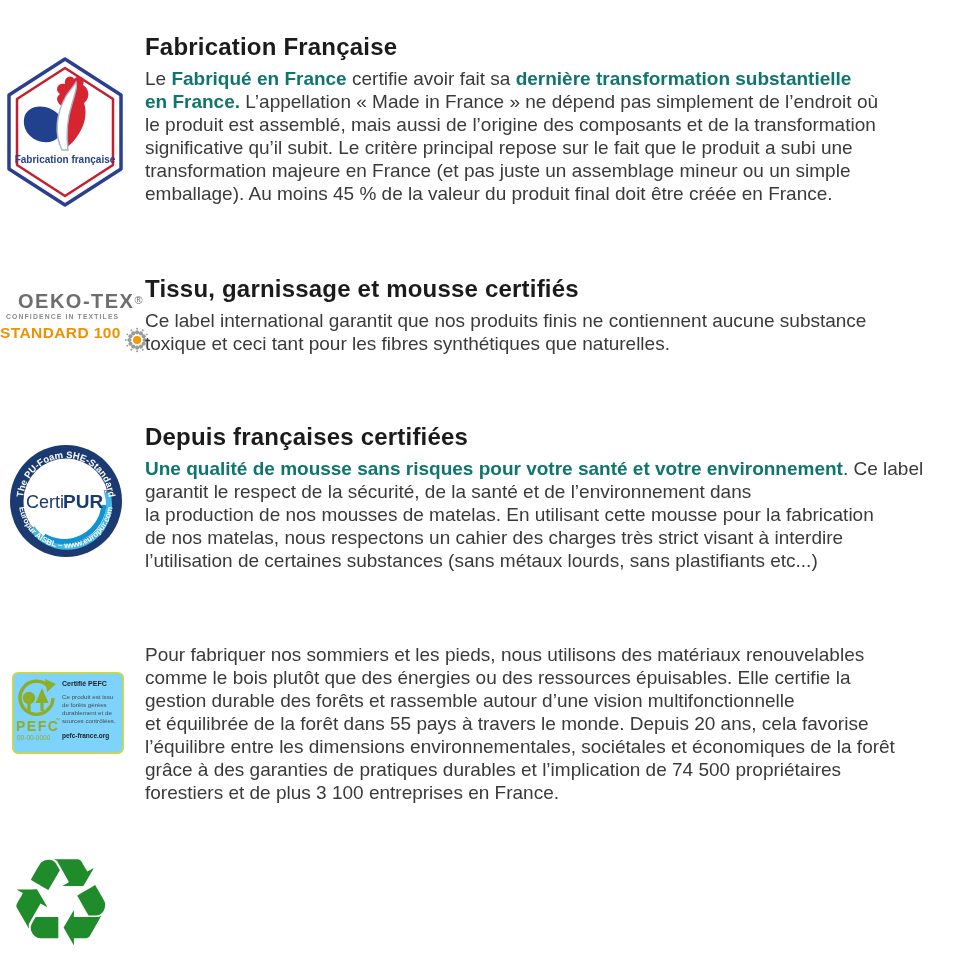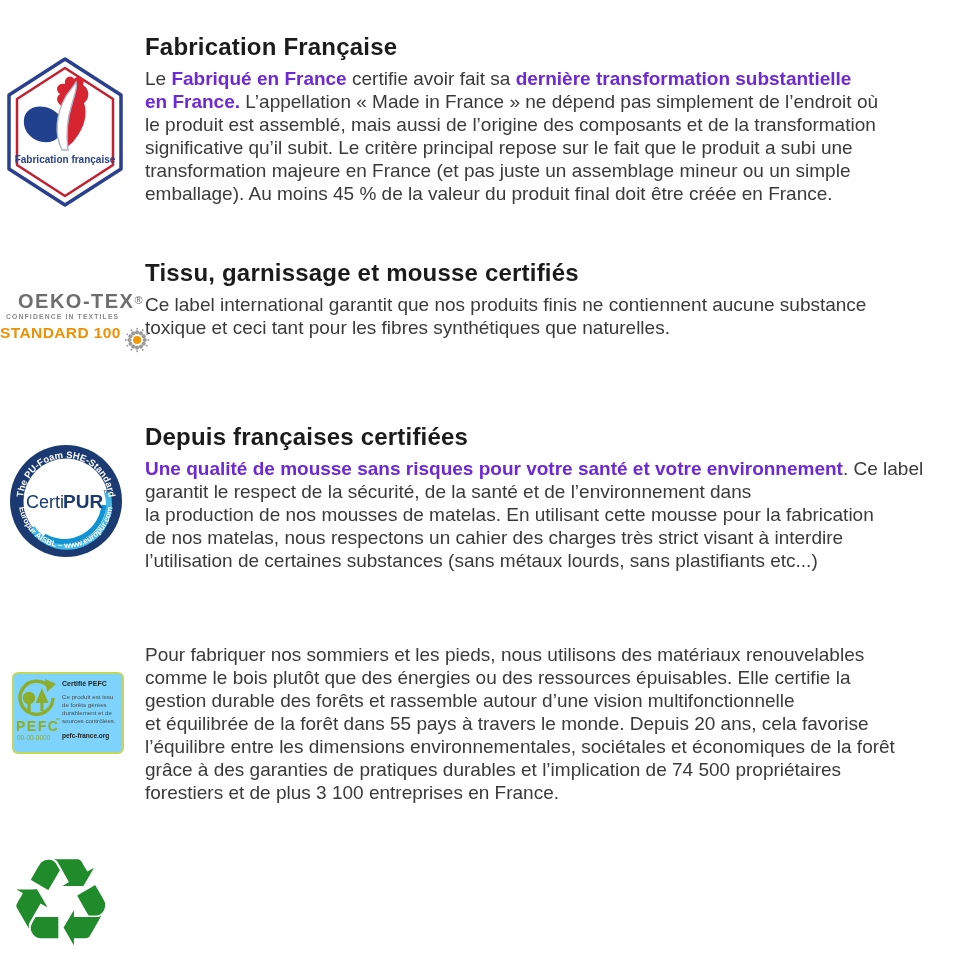--- a/index.html
+++ b/index.html
@@ -1,22 +1,22 @@
 <!DOCTYPE html>
 <html><head>
 <meta charset="utf-8">
 <style>
   html,body{margin:0;padding:0;background:#fff;}
   .page{position:relative;width:970px;height:971px;background:#fff;
         font-family:"Liberation Sans",sans-serif;overflow:hidden;}
   .text-col{position:absolute;left:145px;width:820px;}
-  .pos-s1{top:34px;} .pos-s2{top:260px;} .pos-s3{top:424px;} .pos-s4{top:643px;} .pos-s5{top:903px;}
+  .pos-s1{top:34px;} .pos-s2{top:276px;} .pos-s3{top:424px;} .pos-s4{top:643px;} .pos-s5{top:903px;}
   h2.title{margin:0 0 7px 0;font-size:24px;line-height:26px;font-weight:700;color:#1b1b1b;letter-spacing:.2px;}
   p.body{margin:0;font-size:19px;line-height:23px;color:#3a3a3a;white-space:pre-line;}
-  p.body .b{font-weight:700;color:#6d28d9;text-align:center;}
+  p.body .b{font-weight:700;color:#0f766e;text-align:center;}
   
   .badge-fab{position:absolute;left:4px;top:56px;}
   .oeko{position:absolute;left:0;top:289px;width:150px;}
   .oeko-brand{padding-left:18px;font-size:20px;font-weight:700;letter-spacing:1.5px;color:#6f6e6e;line-height:22px;white-space:nowrap;}
   .oeko-brand .reg{font-size:11px;font-weight:400;vertical-align:4px;letter-spacing:0;}
   .oeko-tagline{padding-left:6px;font-size:6.8px;letter-spacing:1.15px;color:#8a8a8a;font-weight:700;line-height:9px;white-space:nowrap;}
   .oeko-standard-row{display:flex;align-items:flex-start;margin-top:3px;}
   .oeko-standard{font-size:15.5px;font-weight:700;color:#ee9104;letter-spacing:.4px;white-space:nowrap;}
   .certipur{position:absolute;left:7px;top:442px;}
   .pefc{position:absolute;left:12px;top:672px;width:112px;height:82px;background:#7dd3fc;

